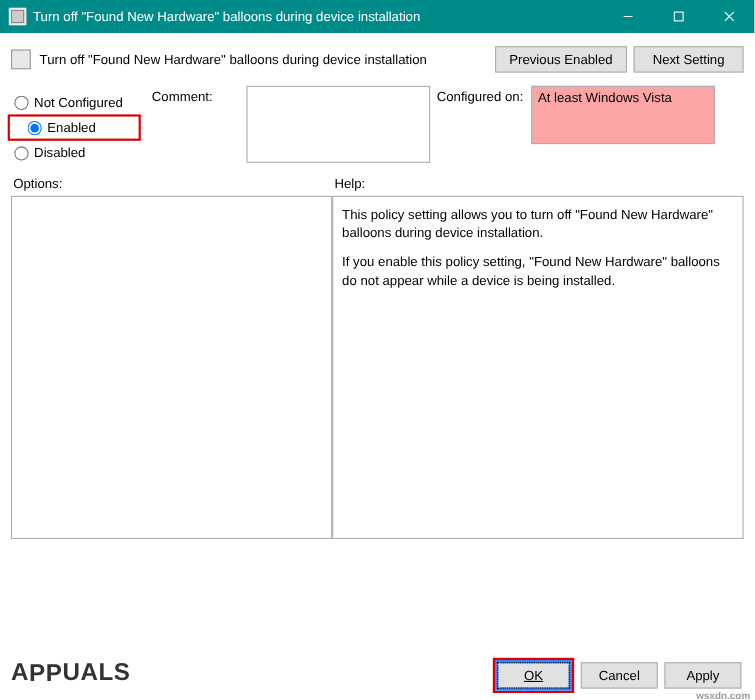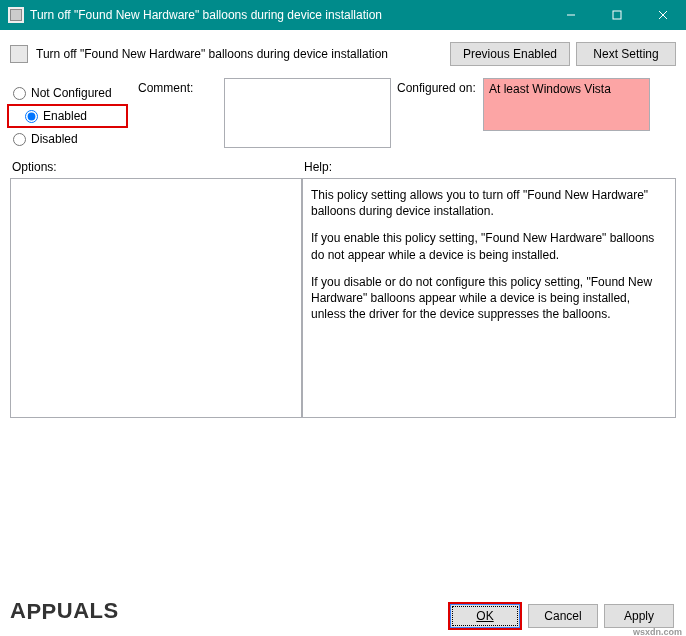--- a/index.html
+++ b/index.html
@@ -151,21 +151,21 @@
       margin-top: 10px;
     }
     .mid-col { flex: 1; }
     .section-label {
       font-size: 12px;
       margin-bottom: 4px;
       padding-left: 2px;
     }
     .big-box {
       border: 1px solid #abadb3;
-      height: 240px;
+      height: 312px;
       padding: 8px;
       font-size: 12px;
       overflow-y: auto;
       background: #fff;
       line-height: 1.35;
     }
     .big-box.options { width: 292px; }
     .big-box p { margin-bottom: 11px; }
     .bottom-bar {
       position: absolute;
@@ -193,21 +193,21 @@
     .watermark .double-p {
       display: inline-block;
       transform: translateY(1px);
       font-weight: 900;
     }
     .ok-highlighted {
       border: 2px solid #d00 !important;
       position: relative;
     }
     .ok-highlighted .btn {
-      border: 1px solid #3b82f6;
+      border: 3px solid #3b82f6;
       outline: 1px dotted #000;
       outline-offset: -3px;
       text-decoration: underline;
     }
     .source-mark {
       position: absolute;
       right: 4px;
       bottom: -1px;
       font-size: 9px;
       color: #999;
@@ -282,21 +282,20 @@
   <div class="mid-section">
     <div class="mid-col" style="flex:0 0 292px">
       <div class="section-label">Options:</div>
       <div class="big-box options"></div>
     </div>
     <div class="mid-col">
       <div class="section-label">Help:</div>
       <div class="big-box">
         <p>This policy setting allows you to turn off "Found New Hardware" balloons during device installation.</p>
         <p>If you enable this policy setting, "Found New Hardware" balloons do not appear while a device is being installed.</p>
-        <p>If you disable or do not configure this policy setting, "Found New Hardware" balloons appear while a device is being installed, unless the driver for the device suppresses the balloons.</p>
       </div>
     </div>
   </div>
 
 </div>
 
 <div class="bottom-bar">
   <span class="ok-highlighted">
     <button class="btn">OK</button>
   </span>

